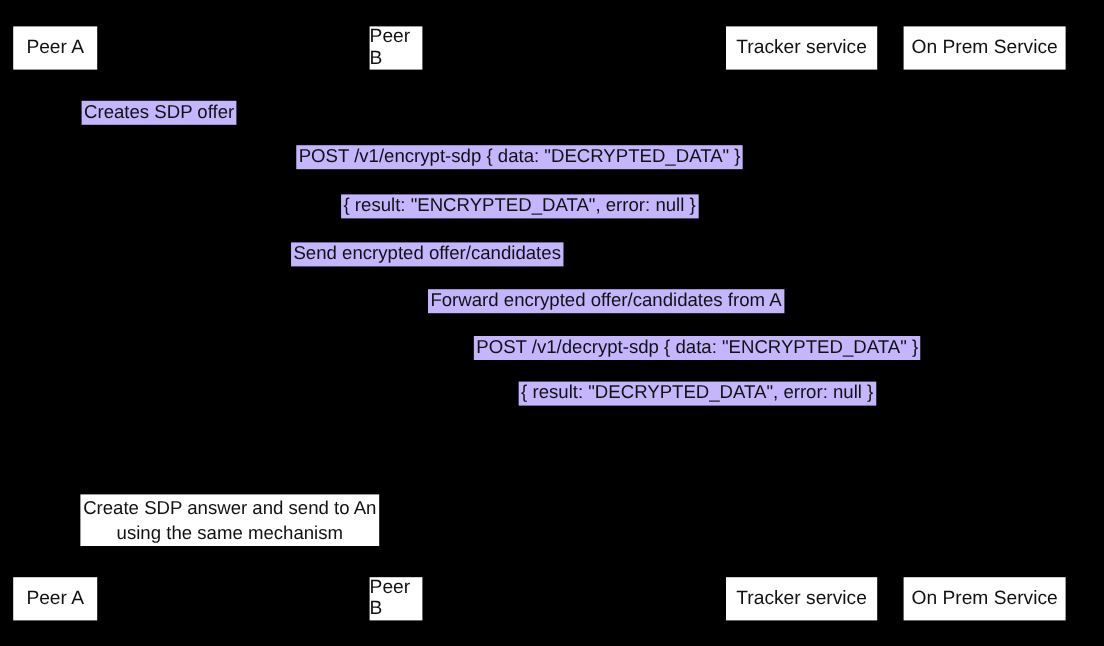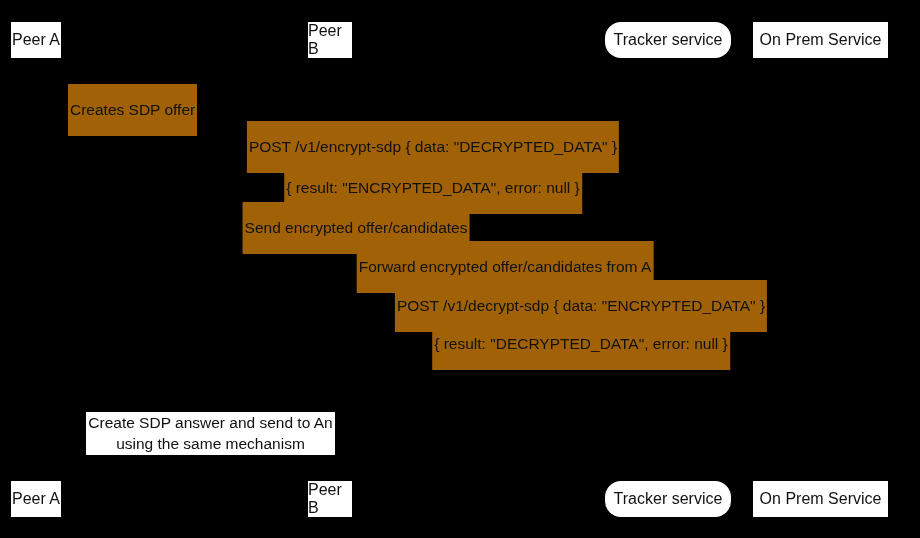--- a/index.html
+++ b/index.html
@@ -25,34 +25,34 @@
     background: #ffffff;
     color: #111111;
     display: flex;
     align-items: center;
     justify-content: center;
     font-size: 16px;
     box-sizing: border-box;
   }
   .prow-top    { top: 22px; }
   .prow-bottom { top: 481px; }
-  .p-peera   { left: 11px;  width: 50px;  }
+  .p-peera   { left: 11px;  width: 70px;  }
   .p-peerb   { left: 308px; width: 44px;  }
-  .p-tracker { left: 605px; width: 126px; border-radius: 16px; }
+  .p-tracker { left: 605px; width: 126px; }
   .p-onprem  { left: 753px; width: 135px; }
 
   .msg {
     position: absolute;
-    background: #a16207;
+    background: #c4b5fd;
     color: #111111;
     font-size: 15.5px;
     line-height: 20px;
     height: 20px;
     white-space: nowrap;
-    padding: 16px 2px;
+    padding: 0 2px;
   }
   .msg-center { transform: translateX(-50%); }
 
   .m-creates      { left: 68px;  top: 84px;  }
   .m-post-encrypt { left: 433px; top: 121px; }
   .m-enc-result   { left: 433px; top: 162px; }
   .m-send         { left: 356px; top: 202px; }
   .m-forward      { left: 505px; top: 241px; }
   .m-post-decrypt { left: 581px; top: 280px; }
   .m-dec-result   { left: 581px; top: 318px; }
@@ -64,21 +64,21 @@
     top: 412px;
     width: 249px;
     height: 43px;
     background: #ffffff;
     color: #111111;
     font-size: 15.5px;
     line-height: 21px;
     text-align: center;
     display: flex;
     flex-direction: column;
-    margin-left: 19px;
+    justify-content: center;
   }
 </style>
 </head>
 <body>
 
 <div id="diagram">
 
   <div class="participant prow-top p-peera">Peer A</div>
   <div class="participant prow-top p-peerb">Peer B</div>
   <div class="participant prow-top p-tracker">Tracker service</div>

